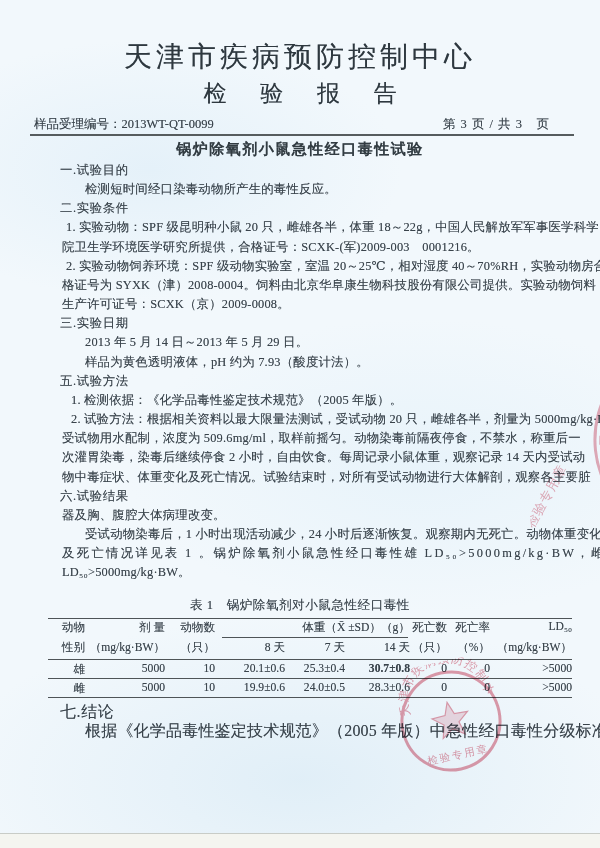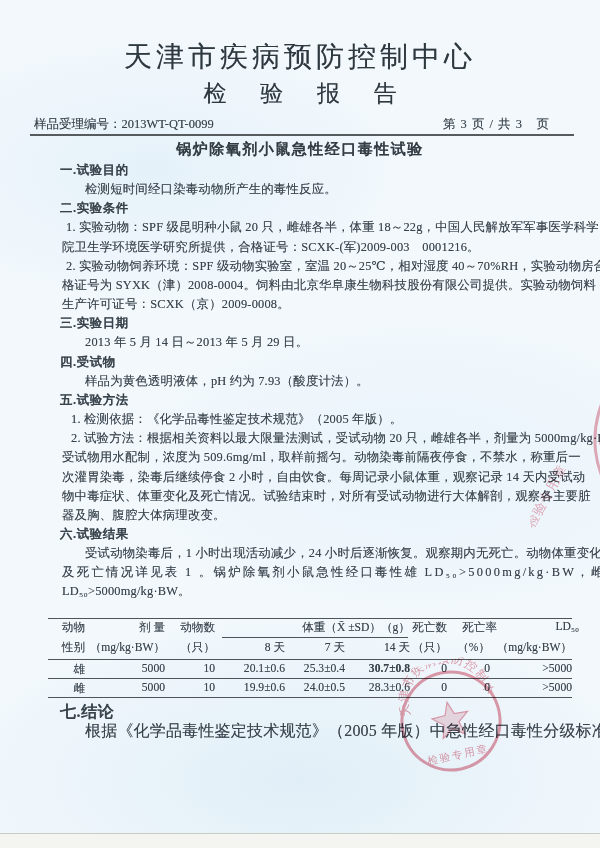--- a/index.html
+++ b/index.html
@@ -33,21 +33,21 @@
   }
   .doc-title{
     position:absolute; top:140px; left:0; width:100%; text-align:center;
     font-weight:bold; font-size:15px; letter-spacing:1.5px; color:#323c42; white-space:nowrap;
   }
   .body-lines{
     position:absolute; top:161px; left:60px; width:516px;
     font-size:12.4px; line-height:19.15px;
   }
   .line{white-space:nowrap; letter-spacing:.2px;}
-  .line.heading{font-weight:bold; letter-spacing:.6px;}
+  .line.heading{font-weight:normal; letter-spacing:.6px;}
   .line.para{padding-left:25px;}
   .line.item{padding-left:6px;}
   .line.item2{padding-left:11px;}
   .line.cont{padding-left:2px;}
   .line.spread{padding-left:2px; letter-spacing:2.3px;}
   .tbl-caption{
     position:absolute; top:597px; left:0; width:100%; text-align:center;
     font-size:12.6px; letter-spacing:.5px; white-space:nowrap;
   }
   .hline{position:absolute; left:48px; width:524px; height:1.3px; background:#4e5457;}
@@ -89,49 +89,49 @@
       <div class="line heading">一.试验目的</div>
       <div class="line para">检测短时间经口染毒动物所产生的毒性反应。</div>
       <div class="line heading">二.实验条件</div>
       <div class="line item">1.  实验动物：SPF 级昆明种小鼠 20 只，雌雄各半，体重 18～22g，中国人民解放军军事医学科学</div>
       <div class="line cont">院卫生学环境医学研究所提供，合格证号：SCXK-(军)2009-003　0001216。</div>
       <div class="line item">2.  实验动物饲养环境：SPF 级动物实验室，室温 20～25℃，相对湿度 40～70%RH，实验动物房合</div>
       <div class="line cont">格证号为 SYXK（津）2008-0004。饲料由北京华阜康生物科技股份有限公司提供。实验动物饲料</div>
       <div class="line cont">生产许可证号：SCXK（京）2009-0008。</div>
       <div class="line heading">三.实验日期</div>
       <div class="line para">2013 年 5 月 14 日～2013 年 5 月 29 日。</div>
-      <div class="line heading">四.受试物</div>
       <div class="line para">样品为黄色透明液体，pH 约为 7.93（酸度计法）。</div>
       <div class="line heading">五.试验方法</div>
       <div class="line item2">1. 检测依据：《化学品毒性鉴定技术规范》（2005 年版）。</div>
       <div class="line item2">2. 试验方法：根据相关资料以最大限量法测试，受试动物 20 只，雌雄各半，剂量为 5000mg/kg·BW。</div>
       <div class="line cont">受试物用水配制，浓度为 509.6mg/ml，取样前摇匀。动物染毒前隔夜停食，不禁水，称重后一</div>
       <div class="line cont">次灌胃染毒，染毒后继续停食 2 小时，自由饮食。每周记录小鼠体重，观察记录 14 天内受试动</div>
       <div class="line cont">物中毒症状、体重变化及死亡情况。试验结束时，对所有受试动物进行大体解剖，观察各主要脏</div>
+      <div class="line heading">六.试验结果</div>
       <div class="line cont">器及胸、腹腔大体病理改变。</div>
-      <div class="line heading">六.试验结果</div>
       <div class="line para">受试动物染毒后，1 小时出现活动减少，24 小时后逐渐恢复。观察期内无死亡。动物体重变化</div>
       <div class="line spread">及死亡情况详见表 1 。锅炉除氧剂小鼠急性经口毒性雄 LD₅₀&gt;5000mg/kg·BW，雌</div>
       <div class="line cont">LD₅₀&gt;5000mg/kg·BW。</div>
     </div>
 
+  <div class="tbl-caption soft">表 1　锅炉除氧剂对小鼠急性经口毒性</div>
 
   <div class="hline" style="top:618px"></div>
   <div class="hline partial" style="top:637px"></div>
   <div class="hline" style="top:658.5px"></div>
   <div class="hline" style="top:677.8px"></div>
   <div class="hline" style="top:697px"></div>
 
   <div class="trow soft" id="thead1" style="top:620px">
       <div class="tcell" style="width: 37px;">动物</div>
       <div class="tcell" style="width: 80px;">剂 量</div>
       <div class="tcell" style="width: 50px;">动物数</div>
       <div class="tcell" style="width: 195px;">体重（X̄ ±SD）（g）</div>
       <div class="tcell" style="width: 37px;">死亡数</div>
-      <div class="tcell" style="width: 43px; margin-left: 7px;">死亡率</div>
+      <div class="tcell" style="width: 43px;">死亡率</div>
       <div class="tcell" style="width: 82px;">LD₅₀</div>
     </div>
   <div class="trow soft" id="thead2" style="top:639.5px">
       <div class="tcell" style="width: 37px;">性别</div>
       <div class="tcell" style="width: 80px;">（mg/kg·BW）</div>
       <div class="tcell" style="width: 50px;">（只）</div>
       <div class="tcell" style="width: 70px;">8 天</div>
       <div class="tcell" style="width: 60px;">7 天</div>
       <div class="tcell" style="width: 65px;">14 天</div>
       <div class="tcell" style="width: 37px;">（只）</div>

